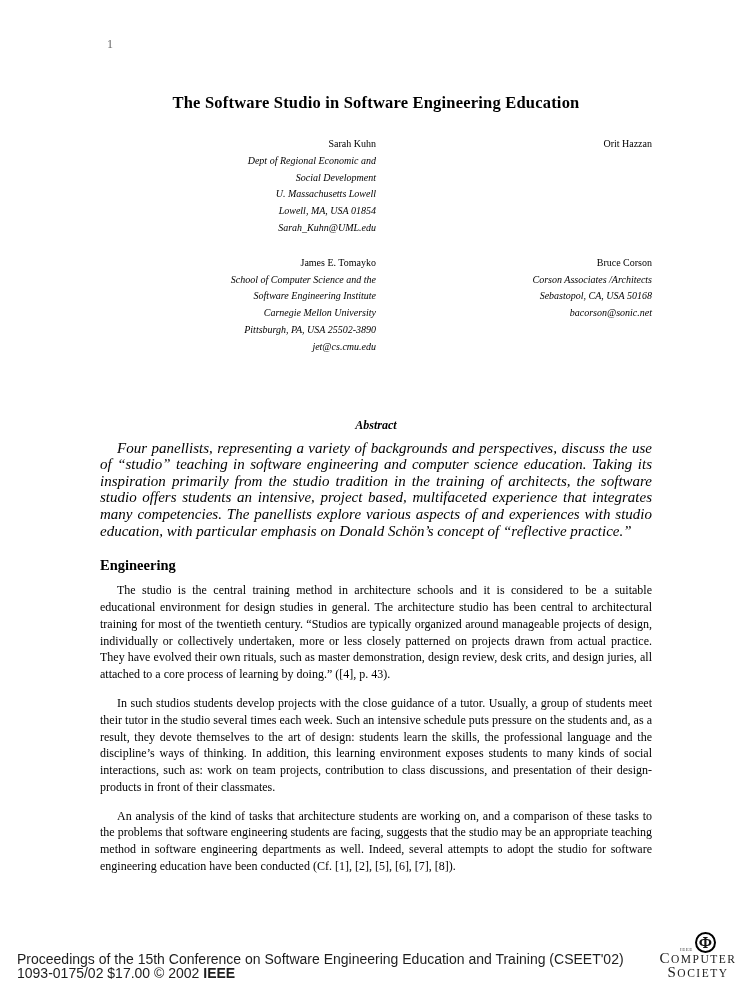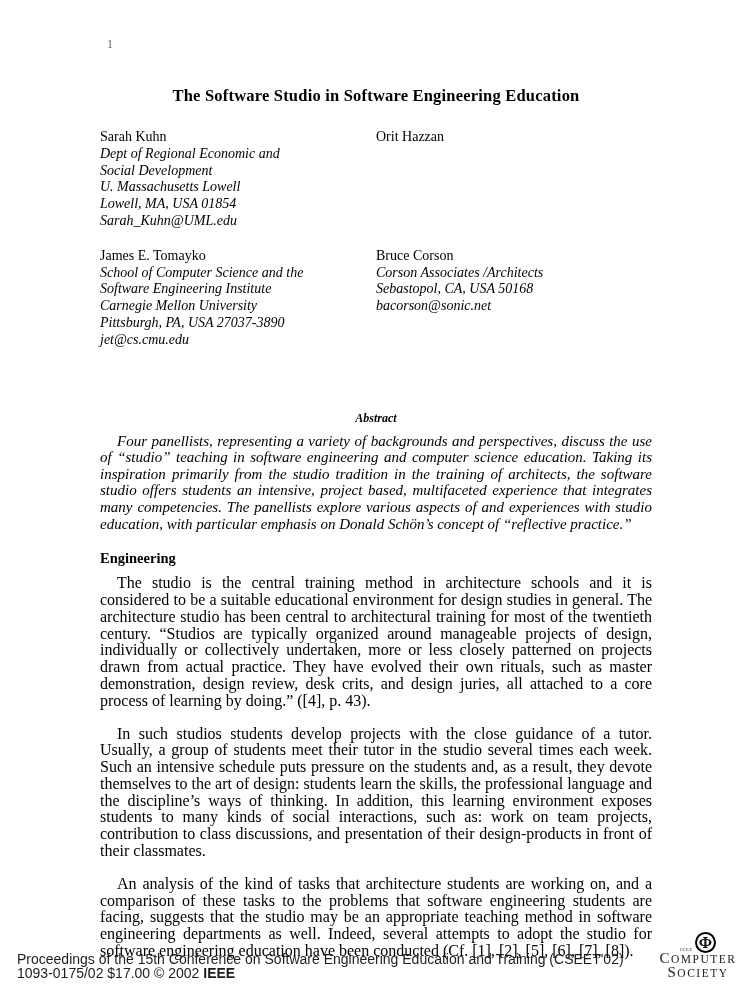--- a/index.html
+++ b/index.html
@@ -16,44 +16,45 @@
     font-size:12px; color:#666;
   }
 
   .content {
     position:absolute; left:100px; top:86px; width:552px;
   }
 
   .paper-title {
     text-align:center; font-weight:bold; font-size:16.5px;
     letter-spacing:0.2px;
+    margin-top:7px;
   }
 
   .authors { display:flex; flex-wrap:wrap; margin-top:23px; }
   .author {
-    width:50%; box-sizing:border-box; text-align:left;
-    font-size:14px; line-height:16.8px; margin-bottom:18px;
+    width:50%; box-sizing:border-box; text-align:right;
+    font-size:10px; line-height:16.8px; margin-bottom:18px;
   }
   .author .author-name { font-style:normal; }
   .author .author-affiliation { font-style:italic; white-space:pre-line; }
 
   .abstract-heading {
     margin-top:44px; text-align:center;
     font-weight:bold; font-style:italic; font-size:12px;
   }
   .abstract-body {
     margin-top:7px; font-style:italic; font-size:15px;
     line-height:16.6px; text-align:justify; text-indent:17px;
   }
 
   .section-heading {
     margin-top:18px; font-weight:bold; font-size:14.5px;
   }
   .body-para {
-    margin-top:8px; font-size:16px; line-height:16.8px;
+    margin-top:8px; font-size:12px; line-height:16.8px;
     text-align:justify; text-indent:17px;
   }
 
   .footer-text {
     position:absolute; left:17px; top:953px;
     font-family:"Liberation Sans", sans-serif;
     font-size:14px; line-height:13.5px; color:#1d1d1d;
   }
   .footer-text .bold { font-weight:bold; }
 
@@ -101,21 +102,21 @@
 Sarah_Kuhn@UML.edu</div>
       </div>
       <div class="author">
         <div class="author-name">Orit Hazzan</div>
       </div>
       <div class="author">
         <div class="author-name">James E. Tomayko</div>
         <div class="author-affiliation">School of Computer Science and the
 Software Engineering Institute
 Carnegie Mellon University
-Pittsburgh, PA, USA 27037-3890
+Pittsburgh, PA, USA 25502-3890
 jet@cs.cmu.edu</div>
       </div>
       <div class="author">
         <div class="author-name">Bruce Corson</div>
         <div class="author-affiliation">Corson Associates /Architects
 Sebastopol, CA, USA 50168
 bacorson@sonic.net</div>
       </div>
     </div>
 

